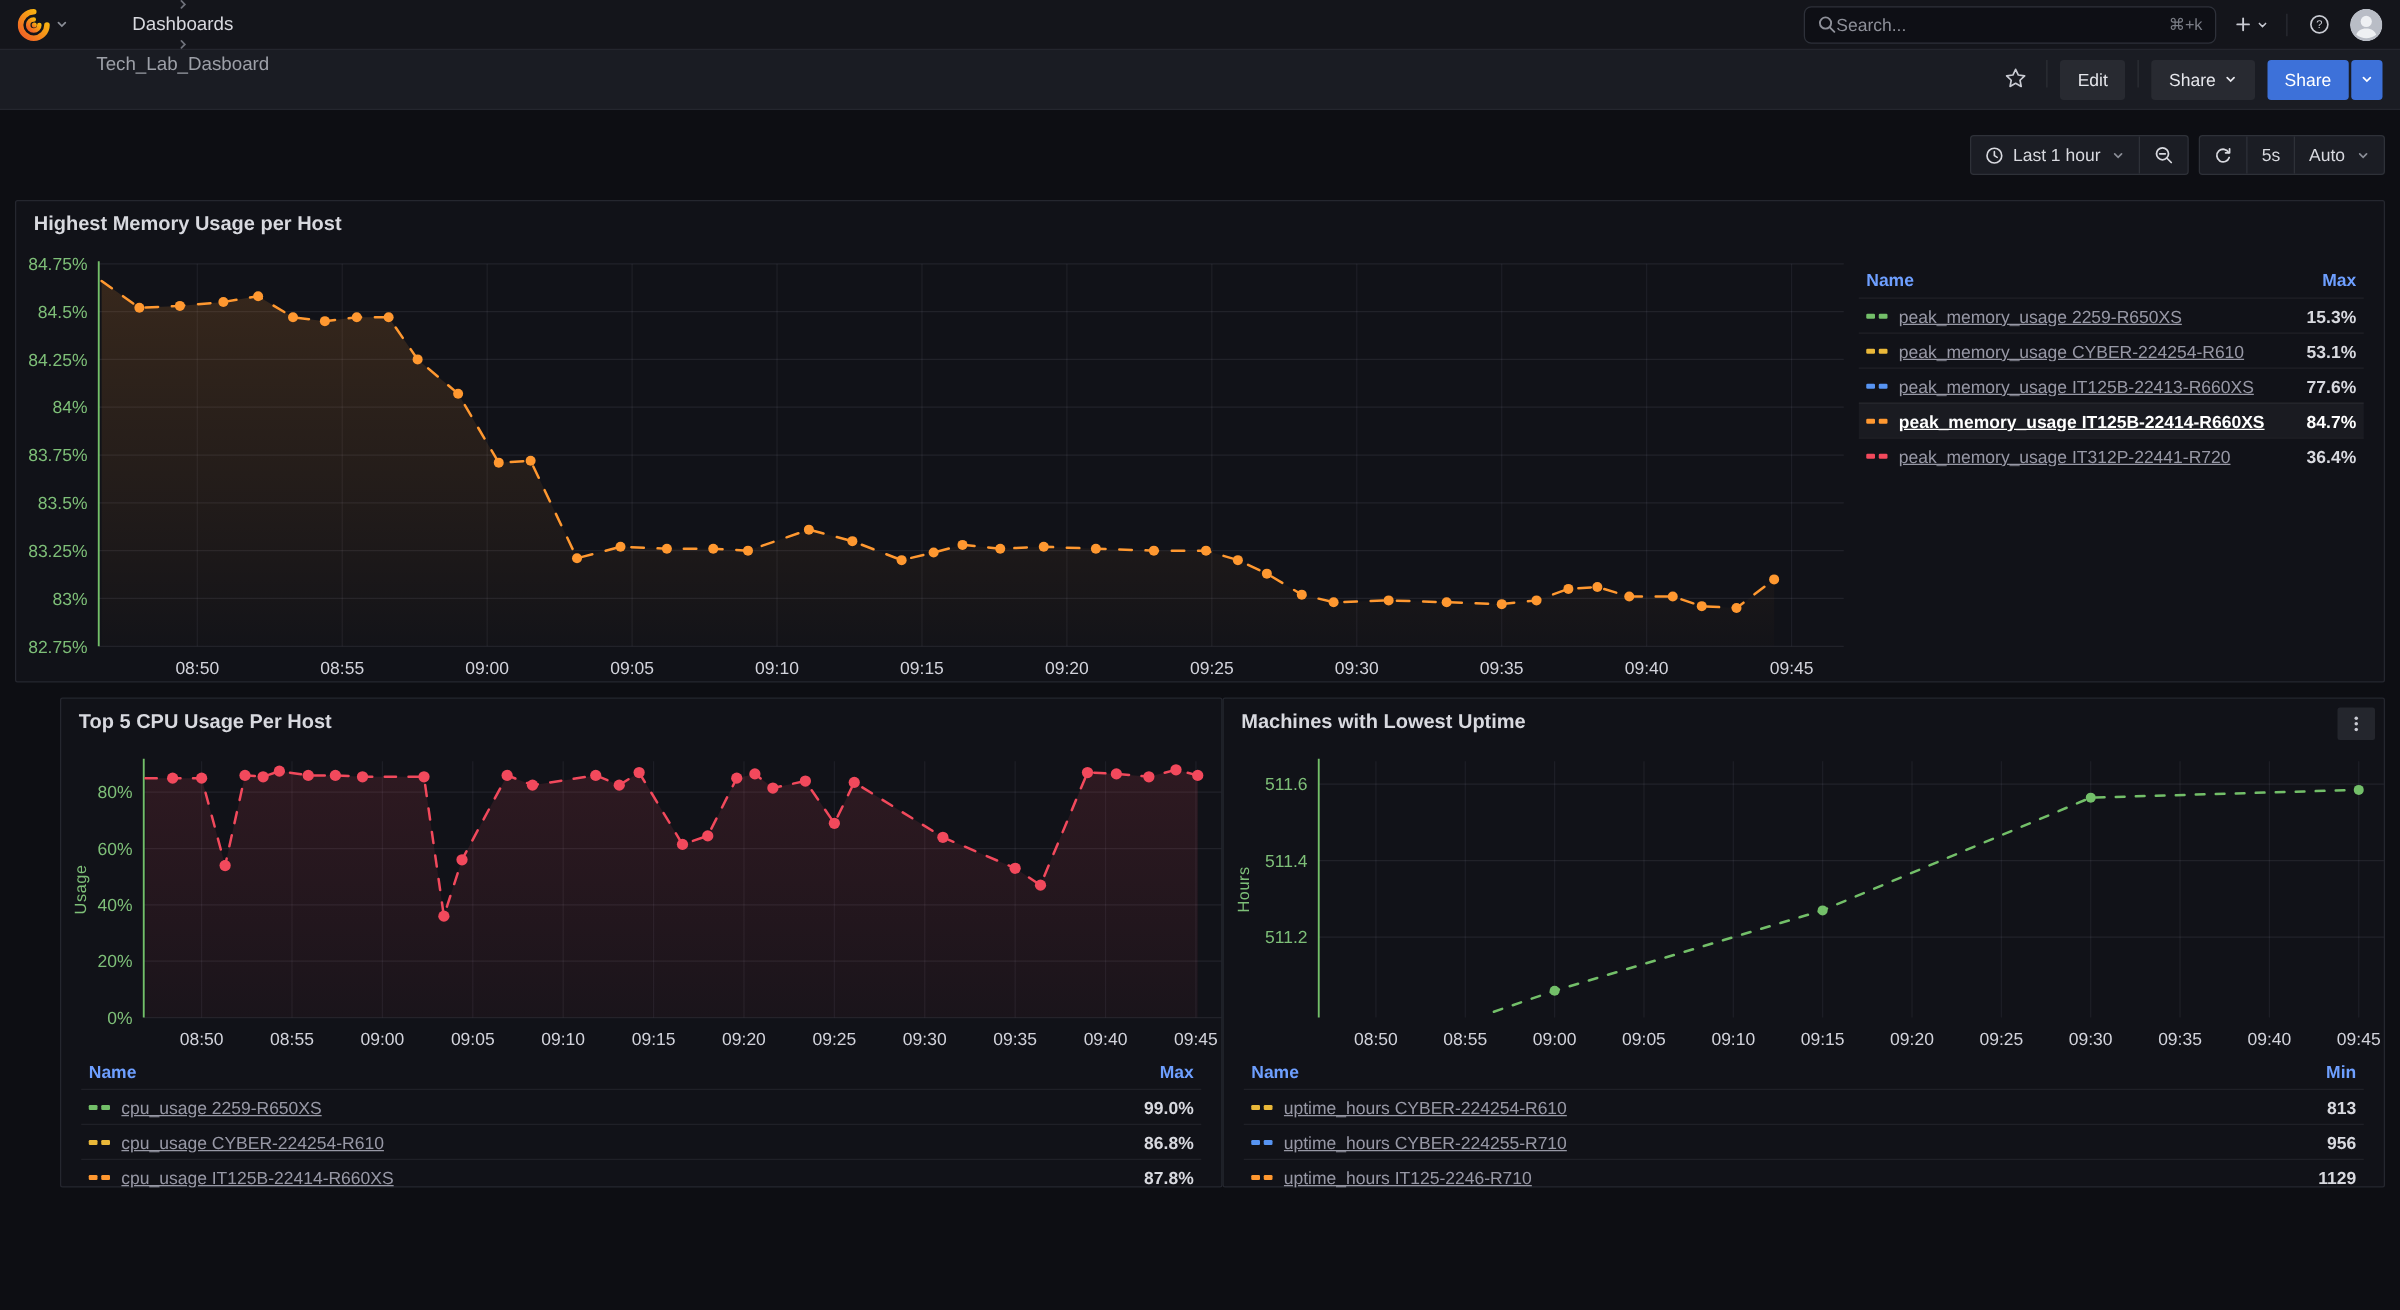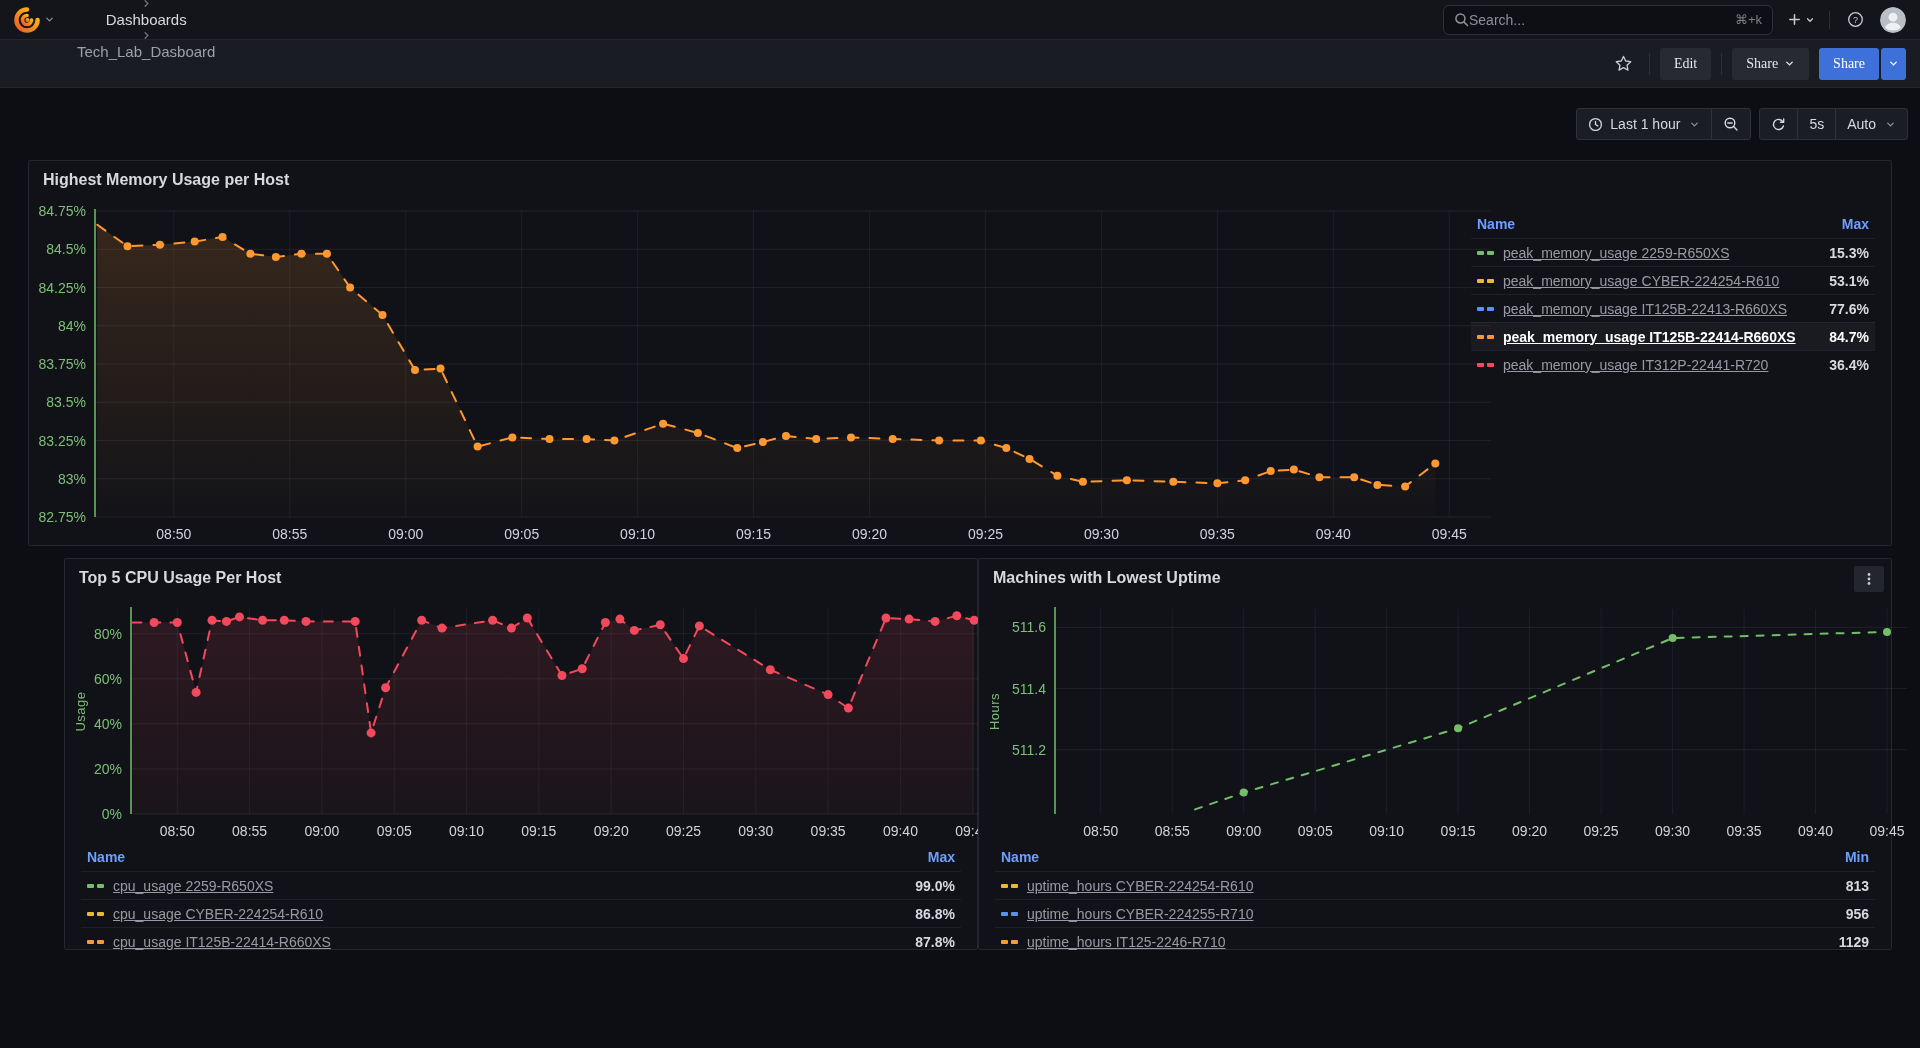--- a/index.html
+++ b/index.html
@@ -27,41 +27,41 @@
   .searchbox input::placeholder { color:#8e9099; }
   .kbd-hint { font-size:13px; color:#7b7e87; }
   .icon-btn { height:30px; min-width:30px; border-radius:6px; display:flex; align-items:center;
               justify-content:center; gap:3px; color:#c9cbd3; cursor:pointer; padding:0 4px; }
   .nav-divider { width:1px; height:18px; background:#2a2d34; }
   .avatar { width:26px; height:26px; border-radius:50%; overflow:hidden; cursor:pointer; }
 
   
   .toolbar { height:48px; background:#1a1c23; border-bottom:1px solid #24262e;
              display:flex; align-items:center; padding:0 14px; }
-  .tb-right { margin-left:auto; display:flex; align-items:center; gap:10px;font-family:Liberation Serif, serif; }
+  .tb-right { margin-left:auto; display:flex; align-items:flex-start; gap:10px; }
   .tb-divider { width:1px; height:22px; background:#2c2f36; }
   .btn { height:32px; border:none; border-radius:3px; font-family:inherit; font-size:14px;
          font-weight:500; cursor:pointer; display:flex; align-items:center; gap:6px; }
   .btn-secondary { background:#282a31; color:#e6e7ec; padding:0 14px; }
   .btn-primary { background:#3d71d9; color:#ffffff; padding:0 14px; }
   .share-split { display:flex; gap:2px; }
   .share-chev { background:#3d71d9; color:#fff; padding:0 7px; border-radius:3px; }
 
   
   .timebar { height:32px; margin:20px 12px 20px 12px; display:flex; justify-content:flex-end;
              align-items:center; gap:8px; }
   .tgroup { display:flex; align-items:stretch; height:32px; background:#1b1d24;
             border:1px solid #2e3138; border-radius:3px; overflow:hidden; }
   .tseg { display:flex; align-items:center; gap:7px; padding:0 11px; font-size:14px;
           font-weight:500; color:#d8d9df; cursor:pointer; }
   .tseg + .tseg { border-left:1px solid #2e3138; }
   .tseg .chev { margin-left:2px; }
 
   
-  .dash { padding:0 28px; }
+  .dash { padding:0 12px; }
   .panel { background:#111218; border:1px solid #25272f; border-radius:2px; position:relative; }
   .panel-header { height:38px; display:flex; align-items:center; padding:0 14px; }
   .panel-title { font-size:16px; font-weight:600; color:#d8d9df; cursor:pointer; }
   .kebab-btn { position:absolute; top:7px; right:7px; width:30px; height:26px; background:#24262d;
                border-radius:2px; display:flex; align-items:center; justify-content:center;
                color:#c9cbd3; cursor:pointer; }
 
   .panel-mem { height:386px; margin-bottom:12px; }
   .mem-body { display:flex; height:348px; }
   .chart-wrap { flex:1; position:relative; }

